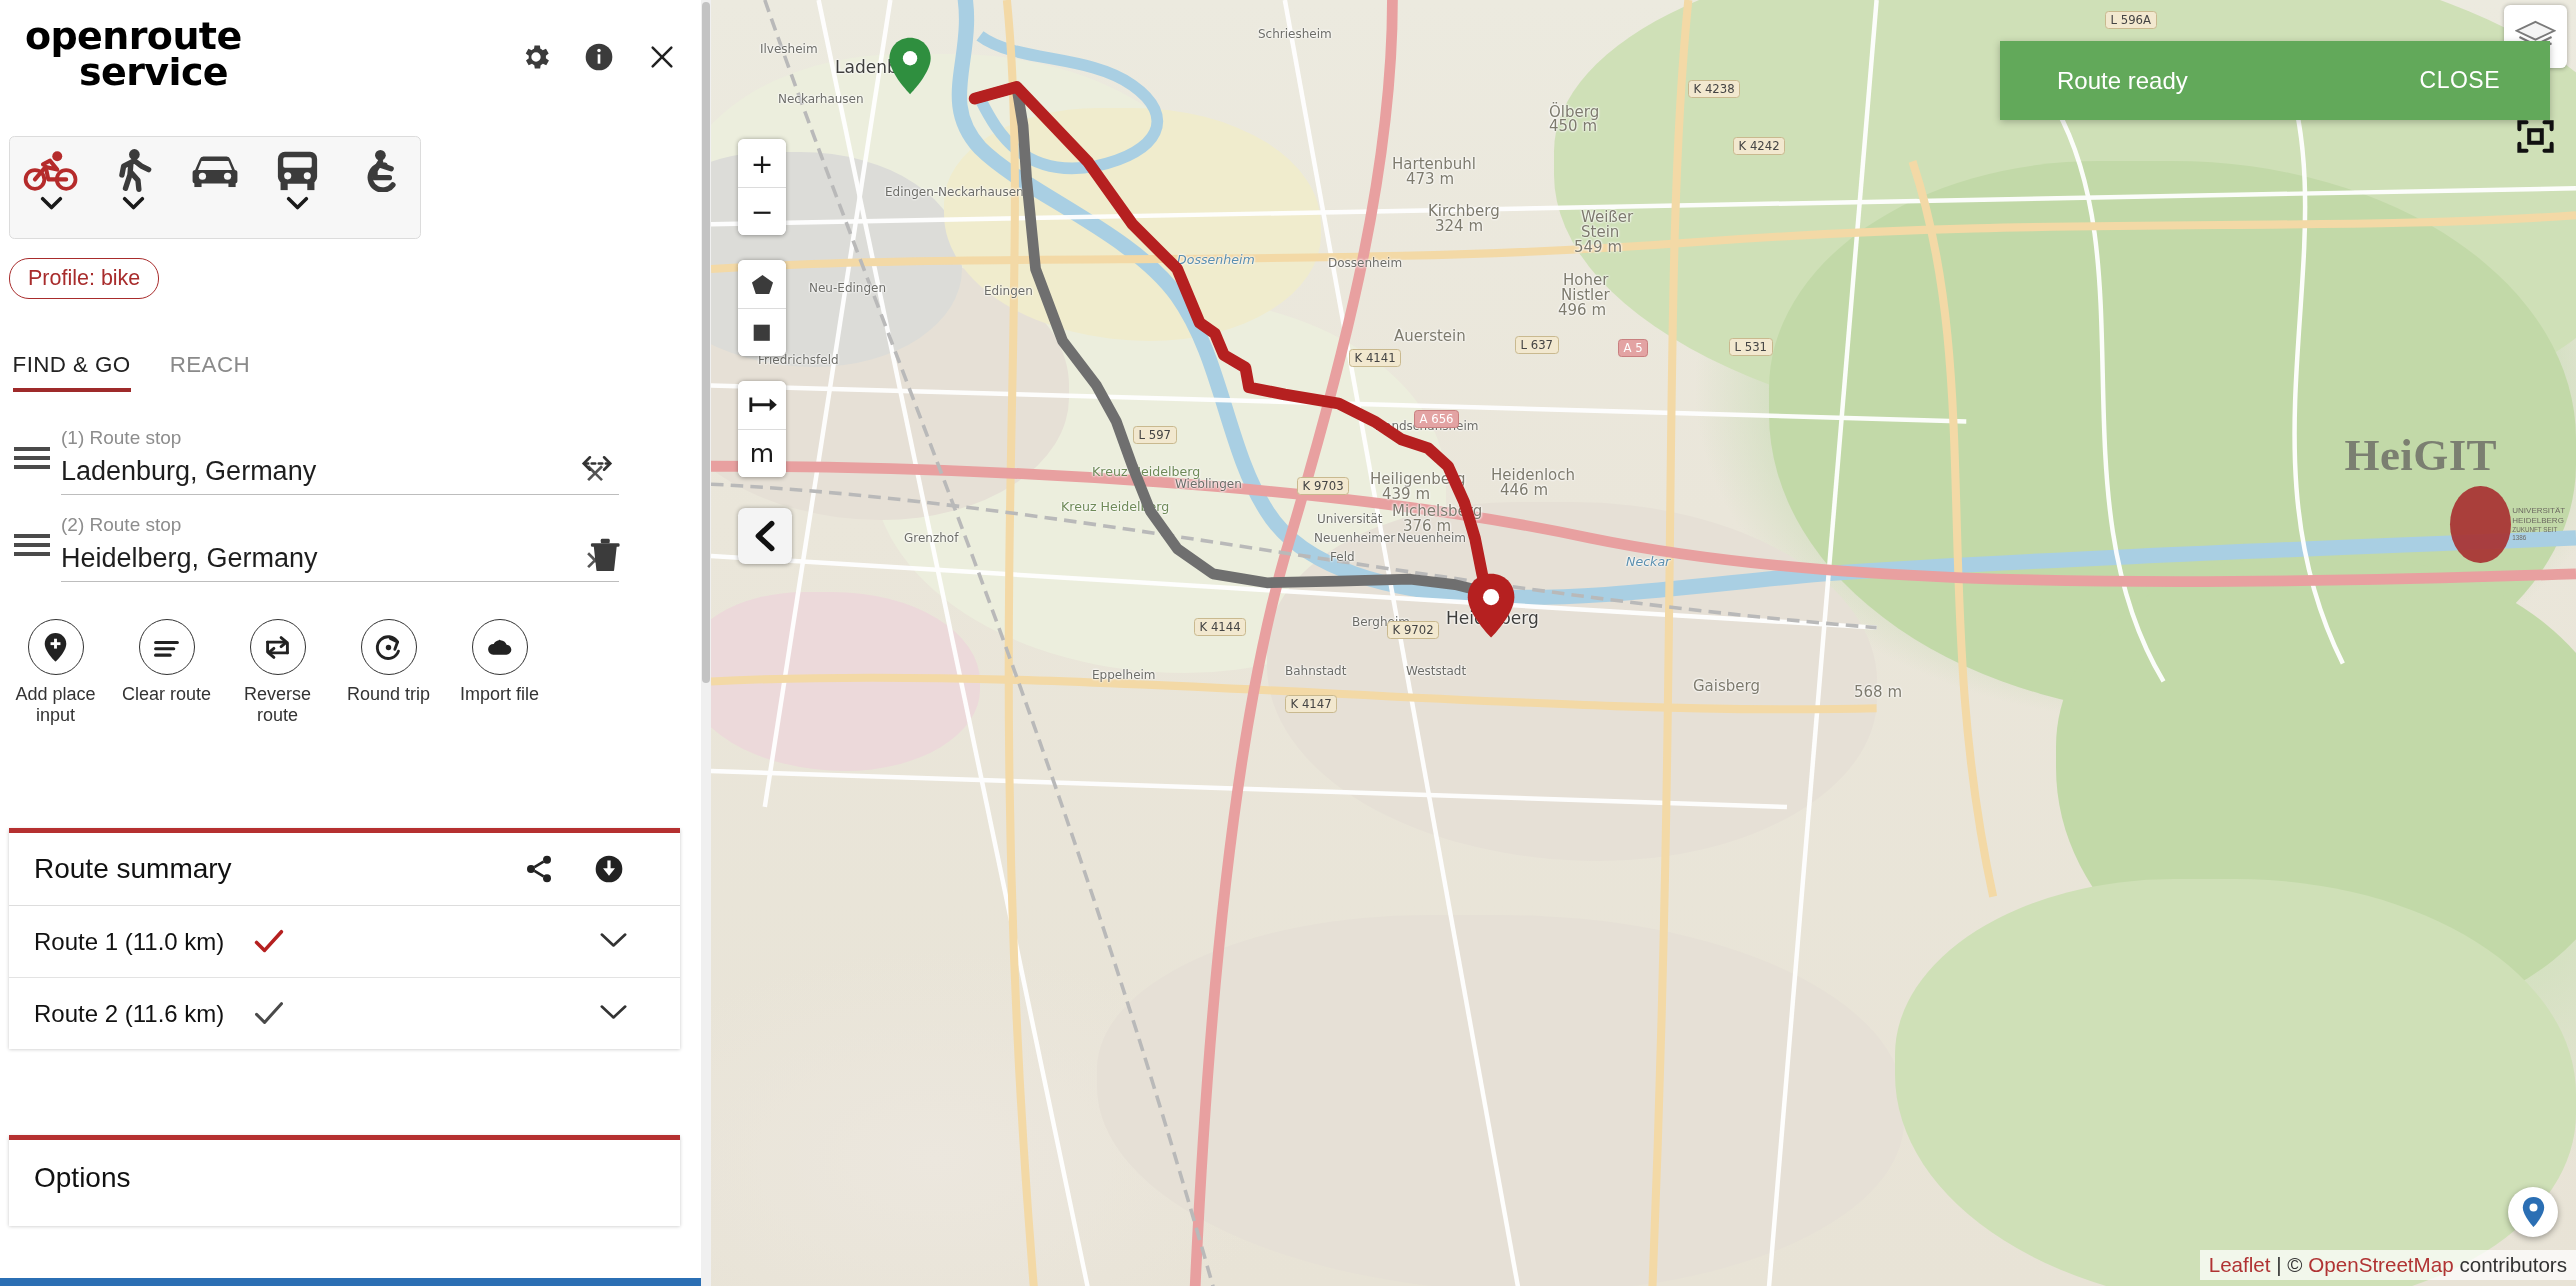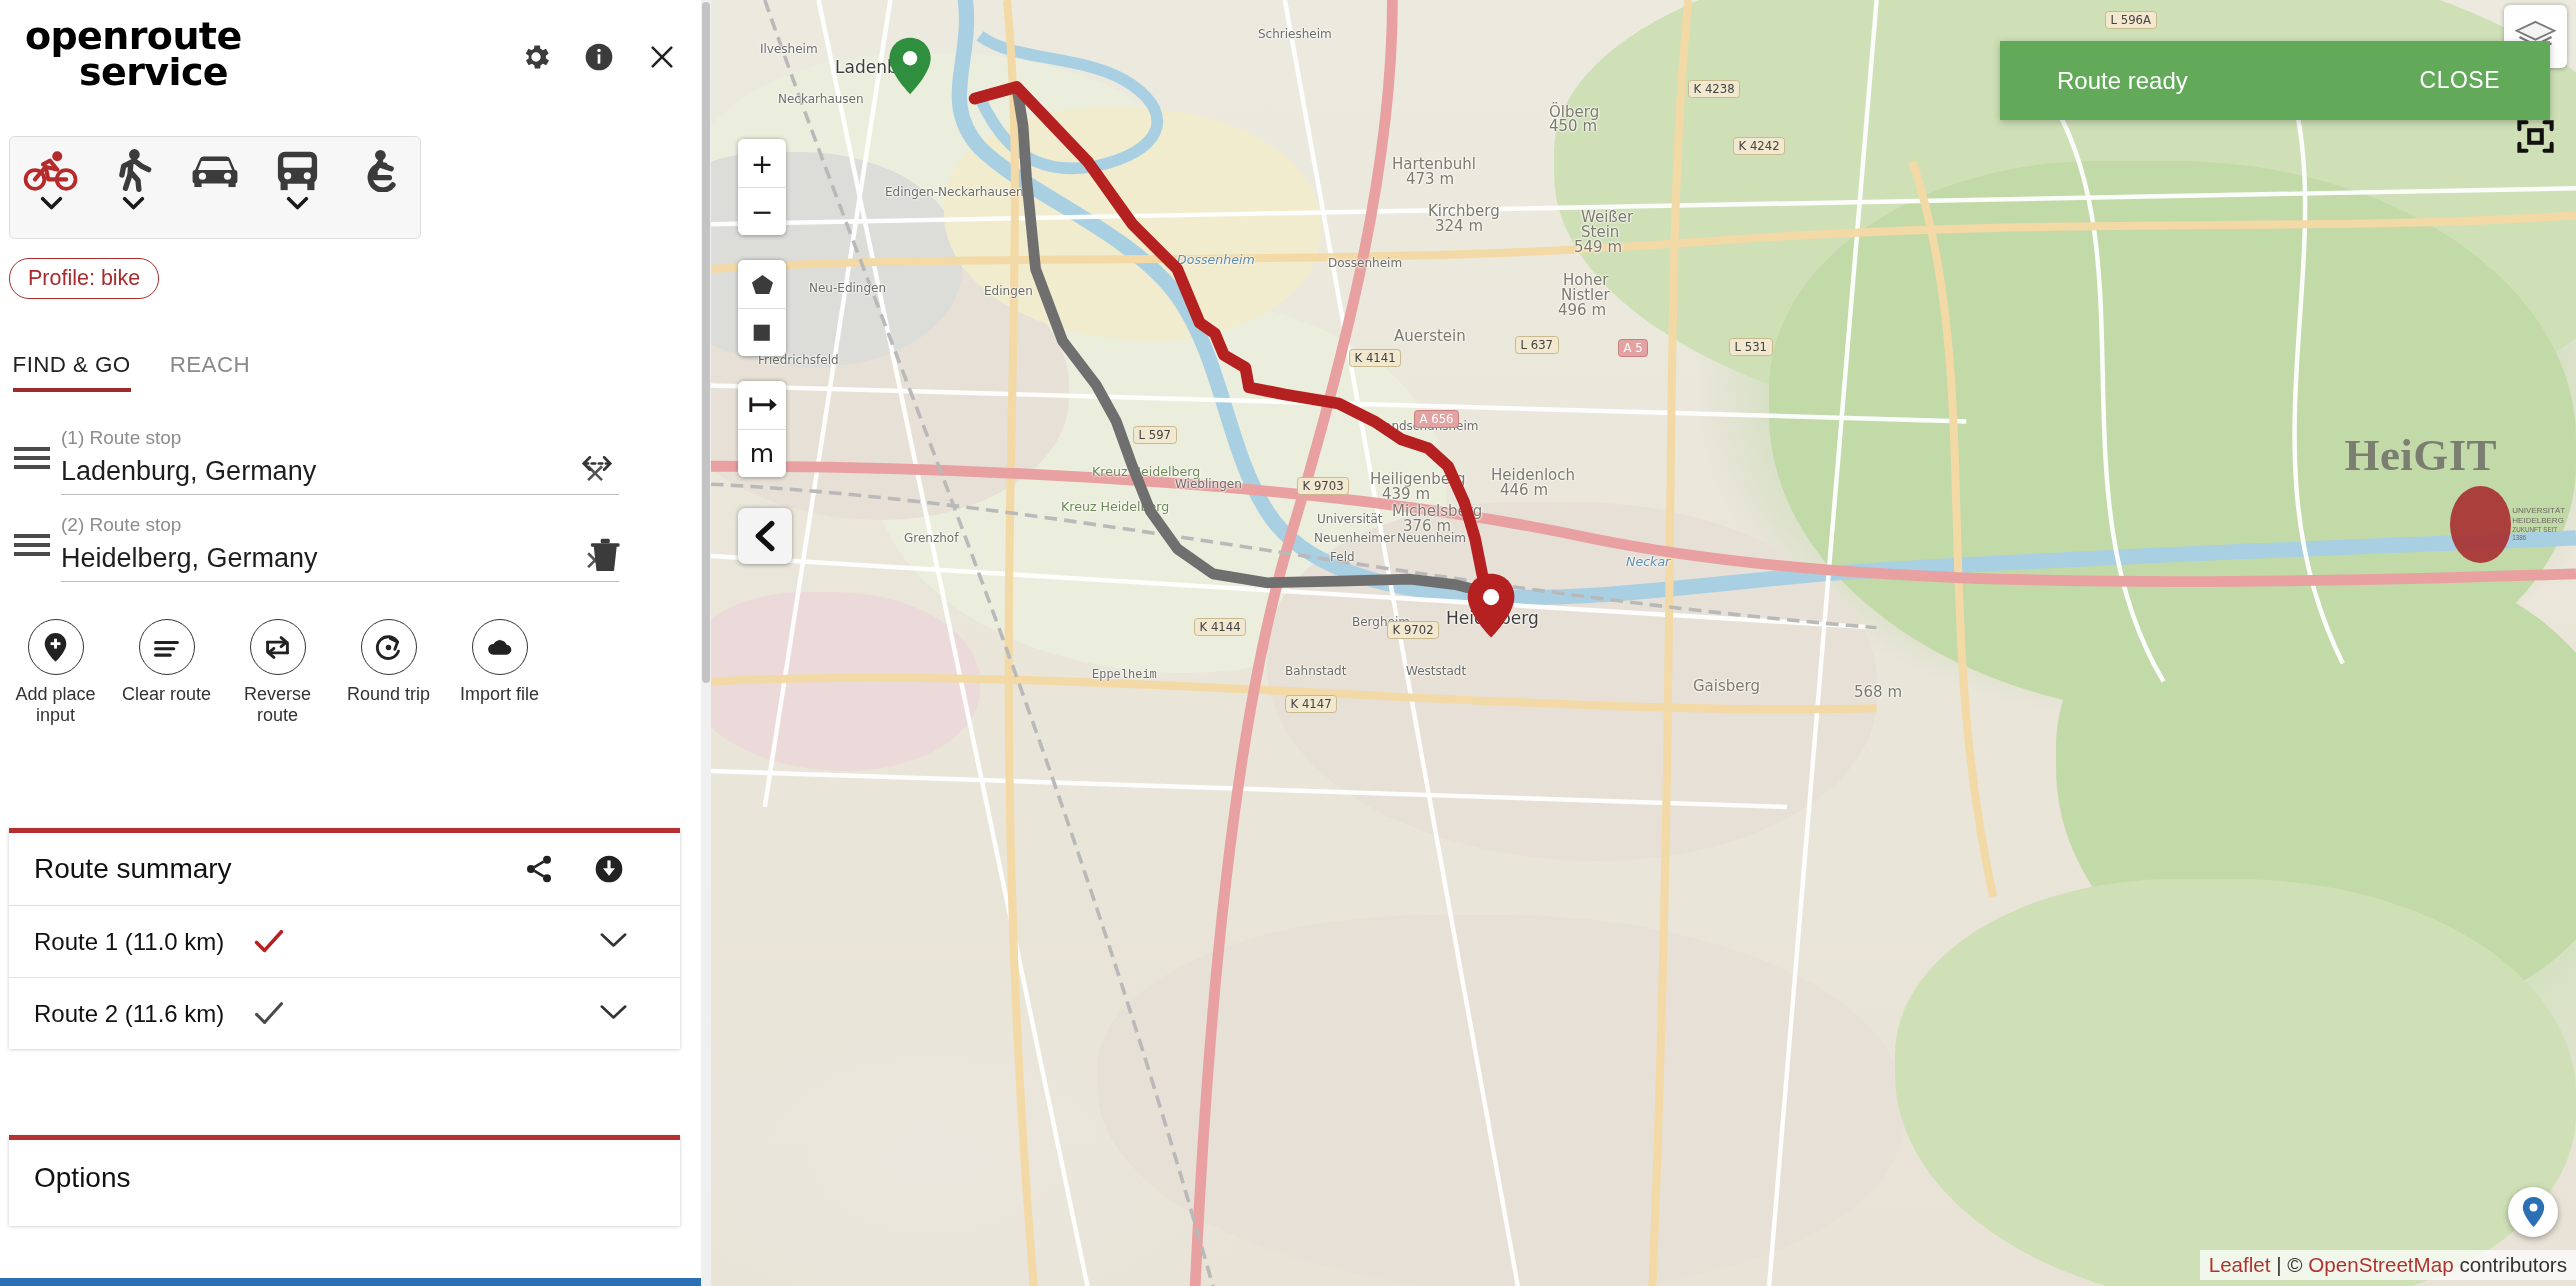--- a/index.html
+++ b/index.html
@@ -314,21 +314,21 @@
           <div class="maplabel small" style="left: 664px; top: 419px;">Handschuhsheim</div>
           <div class="maplabel small" style="left: 686px; top: 531px;">Neuenheim</div>
           <div class="maplabel small" style="left: 603px; top: 531px;">Neuenheimer</div>
           <div class="maplabel small" style="left: 619px; top: 550px;">Feld</div>
           <div class="maplabel small" style="left: 606px; top: 512px;">Universität</div>
           <div class="maplabel small" style="left: 193px; top: 531px;">Grenzhof</div>
           <div class="maplabel town" style="left: 735px; top: 608px;">Heidelberg</div>
           <div class="maplabel small" style="left: 641px; top: 615px;">Bergheim</div>
           <div class="maplabel small" style="left: 574px; top: 664px;">Bahnstadt</div>
           <div class="maplabel small" style="left: 695px; top: 664px; text-align: right;">Weststadt</div>
-          <div class="maplabel small" style="left: 381px; top: 668px; font-family: Liberation Mono, monospace;">Eppelheim</div>
+          <div class="maplabel small" style="left: 381px; top: 668px;">Eppelheim</div>
           <div class="maplabel green" style="left: 381px; top: 464px;">Kreuz Heidelberg</div>
           <div class="maplabel green" style="left: 350px; top: 499px;">Kreuz Heidelberg</div>
           <div class="maplabel hill" style="left: 717px; top: 202px;">Kirchberg</div>
           <div class="maplabel hill" style="left: 724px; top: 217px;">324 m</div>
           <div class="maplabel hill" style="left: 870px; top: 208px;">Weißer</div>
           <div class="maplabel hill" style="left: 870px; top: 223px;">Stein</div>
           <div class="maplabel hill" style="left: 863px; top: 238px;">549 m</div>
           <div class="maplabel hill" style="left: 681px; top: 155px;">Hartenbuhl</div>
           <div class="maplabel hill" style="left: 695px; top: 170px;">473 m</div>
           <div class="maplabel hill" style="left: 683px; top: 327px;">Auerstein</div>

